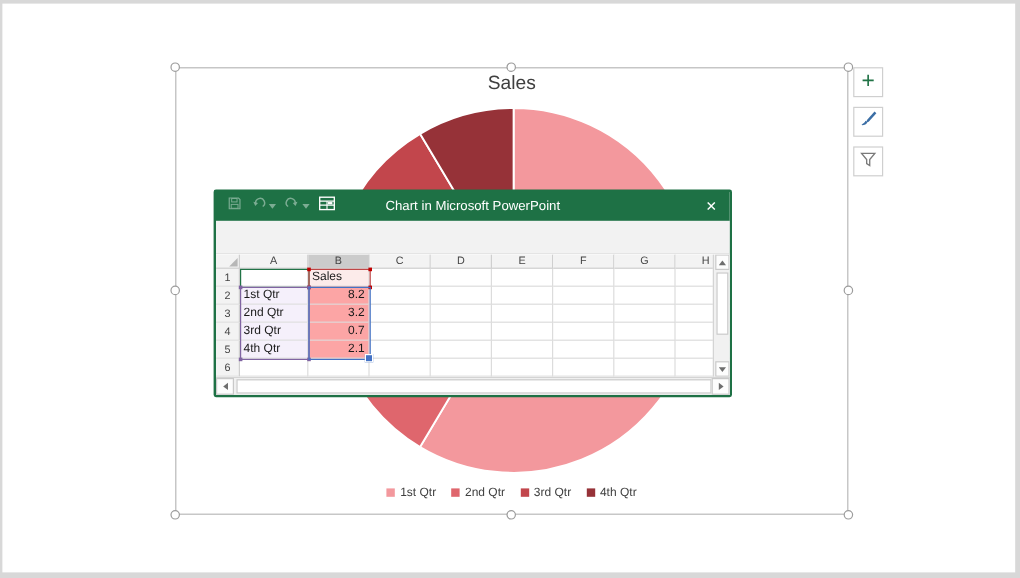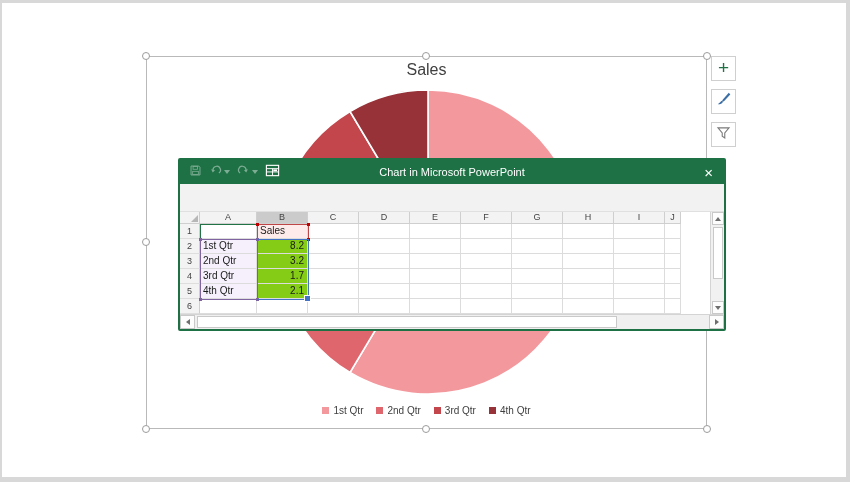--- a/index.html
+++ b/index.html
@@ -19,21 +19,21 @@
   .legend{position:absolute;left:144px;top:402px;width:561px;display:flex;justify-content:center;gap:13px;align-items:center;}
   .legend-item{display:flex;align-items:center;gap:4px;font-size:10px;color:#404040;}
   .legend-swatch{width:7px;height:7px;display:inline-block;}
 
   
   .side-btns{position:absolute;left:709px;top:53px;display:flex;flex-direction:column;gap:8px;}
   .side-btn{width:25px;height:25px;background:#fff;border:1px solid #cfcfcf;box-sizing:border-box;display:flex;align-items:center;justify-content:center;cursor:pointer;}
   .plus-glyph{color:#217346;font-size:19px;line-height:19px;font-weight:400;margin-top:-2px;}
 
   
-  .window{position:absolute;left:176px;top:155px;width:548px;height:173px;background:#fff;border:2px solid #1e7145;box-sizing:border-box;display:flex;flex-direction:column;border-radius:2px;}
+  .window{position:absolute;left:176px;top:155px;width:432px;height:173px;background:#fff;border:2px solid #1e7145;box-sizing:border-box;display:flex;flex-direction:column;border-radius:2px;}
   .titlebar{height:24px;flex:0 0 24px;background:#1e7145;display:flex;align-items:center;position:relative;}
   .tb-icons{display:flex;align-items:center;gap:7px;padding-left:9px;z-index:1;}
   .tb-btn{display:flex;align-items:center;gap:2px;cursor:pointer;}
   .tb-btn.disabled{opacity:.42;}
   .chev{width:0;height:0;border-left:3px solid transparent;border-right:3px solid transparent;border-top:4px solid #ffffff;display:inline-block;}
   .tb-title{position:absolute;left:0;right:0;text-align:center;color:#ffffff;font-size:11px;}
   .tb-close{position:absolute;right:11px;top:0;height:24px;display:flex;align-items:center;color:#fff;font-size:15px;cursor:pointer;z-index:1;}
 
   .tb-gap{flex:1;background:#f2f2f2;border-bottom:1px solid #e0e0e0;}
 
@@ -42,21 +42,21 @@
   .hdr-row,.grid-row{display:flex;}
   .corner{width:20px;height:12px;flex:0 0 20px;background:#f3f3f3;border-right:1px solid #cfcfcf;border-bottom:1px solid #cfcfcf;box-sizing:border-box;position:relative;}
   .corner:after{content:"";position:absolute;right:1px;bottom:1px;border-left:7px solid transparent;border-bottom:7px solid #b7b7b7;}
   .chdr{height:12px;background:#f3f3f3;border-right:1px solid #cfcfcf;border-bottom:1px solid #cfcfcf;box-sizing:border-box;text-align:center;font-size:9px;color:#444;line-height:11px;}
   .chdr.sel{background:#cbcbcb;}
   .rowhdr{width:20px;flex:0 0 20px;height:15px;background:#f3f3f3;border-right:1px solid #cfcfcf;border-bottom:1px solid #dedede;box-sizing:border-box;text-align:center;font-size:9px;color:#444;line-height:14px;}
   .cell{height:15px;border-right:1px solid #dcdcdc;border-bottom:1px solid #dcdcdc;box-sizing:border-box;padding:0 3px;line-height:14px;white-space:nowrap;overflow:hidden;}
   .cell.num{text-align:right;}
   .cell.name-fill{background:#fcebea;}
   .cell.cat-fill{background:#f5f0fb;}
-  .cell.val-fill{background:#84cc16;}
+  .cell.val-fill{background:#fca5a5;}
 
   
   .ov{position:absolute;box-sizing:border-box;pointer-events:none;}
   .ov-active{left:20px;top:12px;width:58px;height:16px;border:1px solid #217346;}
   .ov-name{left:77px;top:12px;width:52px;height:16px;border:1px solid #bf4646;}
   .ov-cat{left:20px;top:27px;width:58px;height:61px;border:1px solid #8064a2;}
   .ov-val{left:77px;top:27px;width:52px;height:61px;border:1px solid #4472c4;}
   .dot{position:absolute;width:3px;height:3px;}
   .dot.tl{left:-2px;top:-2px;} .dot.tr{right:-2px;top:-2px;} .dot.bl{left:-2px;bottom:-2px;} .dot.br{right:-2px;bottom:-2px;}
   .fill-handle{position:absolute;right:-3px;bottom:-3px;width:5px;height:5px;background:#4472c4;border:1px solid #fff;box-sizing:content-box;}
@@ -241,21 +241,21 @@
             <div class="cell" style="width: 51px; flex: 0 0 51px;"></div>
             <div class="cell" style="width: 51px; flex: 0 0 51px;"></div>
             <div class="cell" style="width: 51px; flex: 0 0 51px;"></div>
             <div class="cell" style="width: 51px; flex: 0 0 51px;"></div>
             <div class="cell" style="width: 51px; flex: 0 0 51px;"></div>
             <div class="cell" style="width: 16px; flex: 0 0 16px;"></div>
           </div>
           <div class="grid-row">
             <div class="rowhdr">4</div>
             <div class="cell cat-fill" style="width: 57px; flex: 0 0 57px;">3rd Qtr</div>
-            <div class="cell val-fill num" style="width: 51px; flex: 0 0 51px;">1.7</div>
+            <div class="cell val-fill num" style="width: 51px; flex: 0 0 51px;">0.7</div>
             <div class="cell" style="width: 51px; flex: 0 0 51px;"></div>
             <div class="cell" style="width: 51px; flex: 0 0 51px;"></div>
             <div class="cell" style="width: 51px; flex: 0 0 51px;"></div>
             <div class="cell" style="width: 51px; flex: 0 0 51px;"></div>
             <div class="cell" style="width: 51px; flex: 0 0 51px;"></div>
             <div class="cell" style="width: 51px; flex: 0 0 51px;"></div>
             <div class="cell" style="width: 51px; flex: 0 0 51px;"></div>
             <div class="cell" style="width: 16px; flex: 0 0 16px;"></div>
           </div>
           <div class="grid-row">

